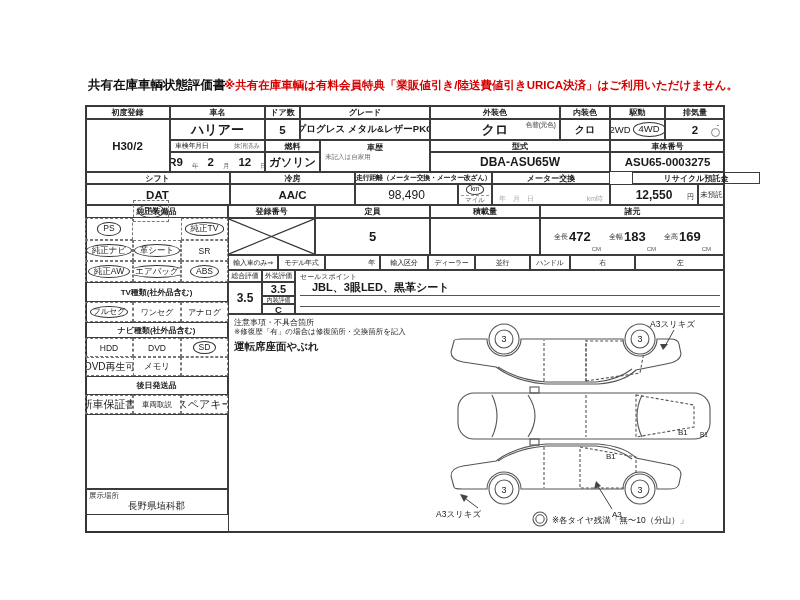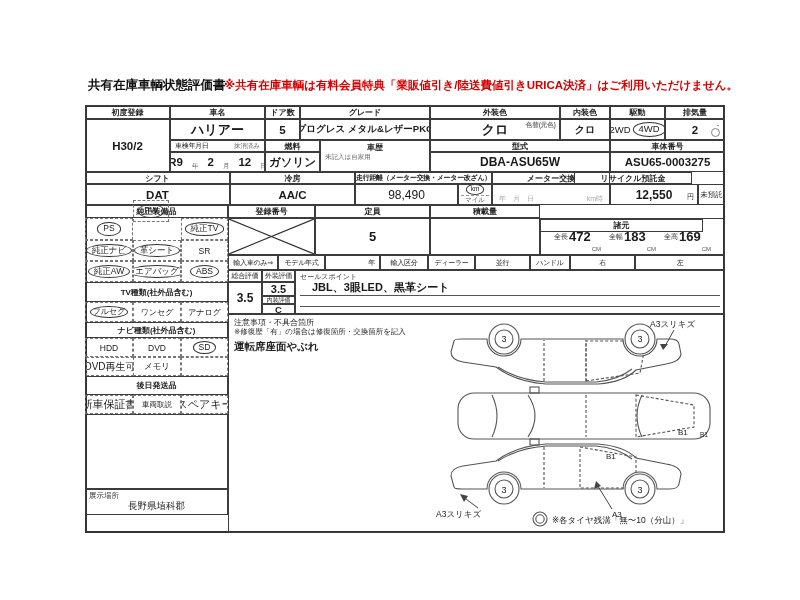--- a/index.html
+++ b/index.html
@@ -93,40 +93,40 @@
 <div class="c" style="left:355px;top:184px;width:103px;height:21px;font-size:12px;font-weight:normal">98,490</div>
 <div class="c" style="left:458px;top:184px;width:34px;height:21px;flex-direction:column;padding:1px 0">
   <span class="oval" style="font-size:6.5px;padding:0 4px">km</span>
   <span class="tiny" style="border-top:1px dashed #999;width:90%">マイル</span>
 </div>
 <div class="c h" style="left:492px;top:172px;width:118px;height:12px">メーター交換</div>
 <div class="c" style="left:492px;top:184px;width:118px;height:21px;justify-content:space-between;padding:0 6px;align-items:flex-end">
   <span class="faint">年　月　日</span>
   <span class="faint">km時</span>
 </div>
-<div class="c h" style="left:574px;top:172px;width:118px;height:12px">リサイクル預託金</div>
+<div class="c h" style="left:632px;top:172px;width:128px;height:12px">リサイクル預託金</div>
 <div class="c" style="left:610px;top:184px;width:88px;height:21px;font-size:12px;font-weight:bold">
   <span>12,550</span>
   <span style="position:absolute;right:3px;bottom:2px;font-size:7px;font-weight:normal;color:#333">円</span>
 </div>
 <div class="c" style="left:698px;top:184px;width:27px;height:21px;font-size:7.5px">未預託</div>
 
 <div class="c h" style="left:85px;top:205px;width:143px;height:13px">純正装備品</div>
 <div class="c h" style="left:228px;top:205px;width:87px;height:13px">登録番号</div>
 <div class="c" style="left:228px;top:218px;width:87px;height:37px">
   <svg width="85" height="35" viewBox="0 0 85 35" preserveAspectRatio="none">
     <line x1="0" y1="0" x2="85" y2="35" stroke="#333" stroke-width="1.2"></line>
     <line x1="0" y1="35" x2="85" y2="0" stroke="#333" stroke-width="1.2"></line>
   </svg>
 </div>
 <div class="c h" style="left:315px;top:205px;width:115px;height:13px">定員</div>
 <div class="c v13" style="left:315px;top:218px;width:115px;height:37px">5</div>
 <div class="c h" style="left:430px;top:205px;width:110px;height:13px">積載量</div>
 <div class="c" style="left:430px;top:218px;width:110px;height:37px"></div>
-<div class="c h" style="left:540px;top:219px;width:163px;height:13px">諸元</div>
+<div class="c h" style="left:540px;top:205px;width:185px;height:13px">諸元</div>
 <div class="c" style="left:540px;top:218px;width:185px;height:37px;align-items:center">
   <span class="spec-lbl">全長</span>
   <span class="spec-val">472</span>
   <span class="unit-sub">CM</span>
   <span class="spec-lbl">全幅</span>
   <span class="spec-val">183</span>
   <span class="unit-sub">CM</span>
   <span class="spec-lbl">全高</span>
   <span class="spec-val">169</span>
   <span class="unit-sub">CM</span>

